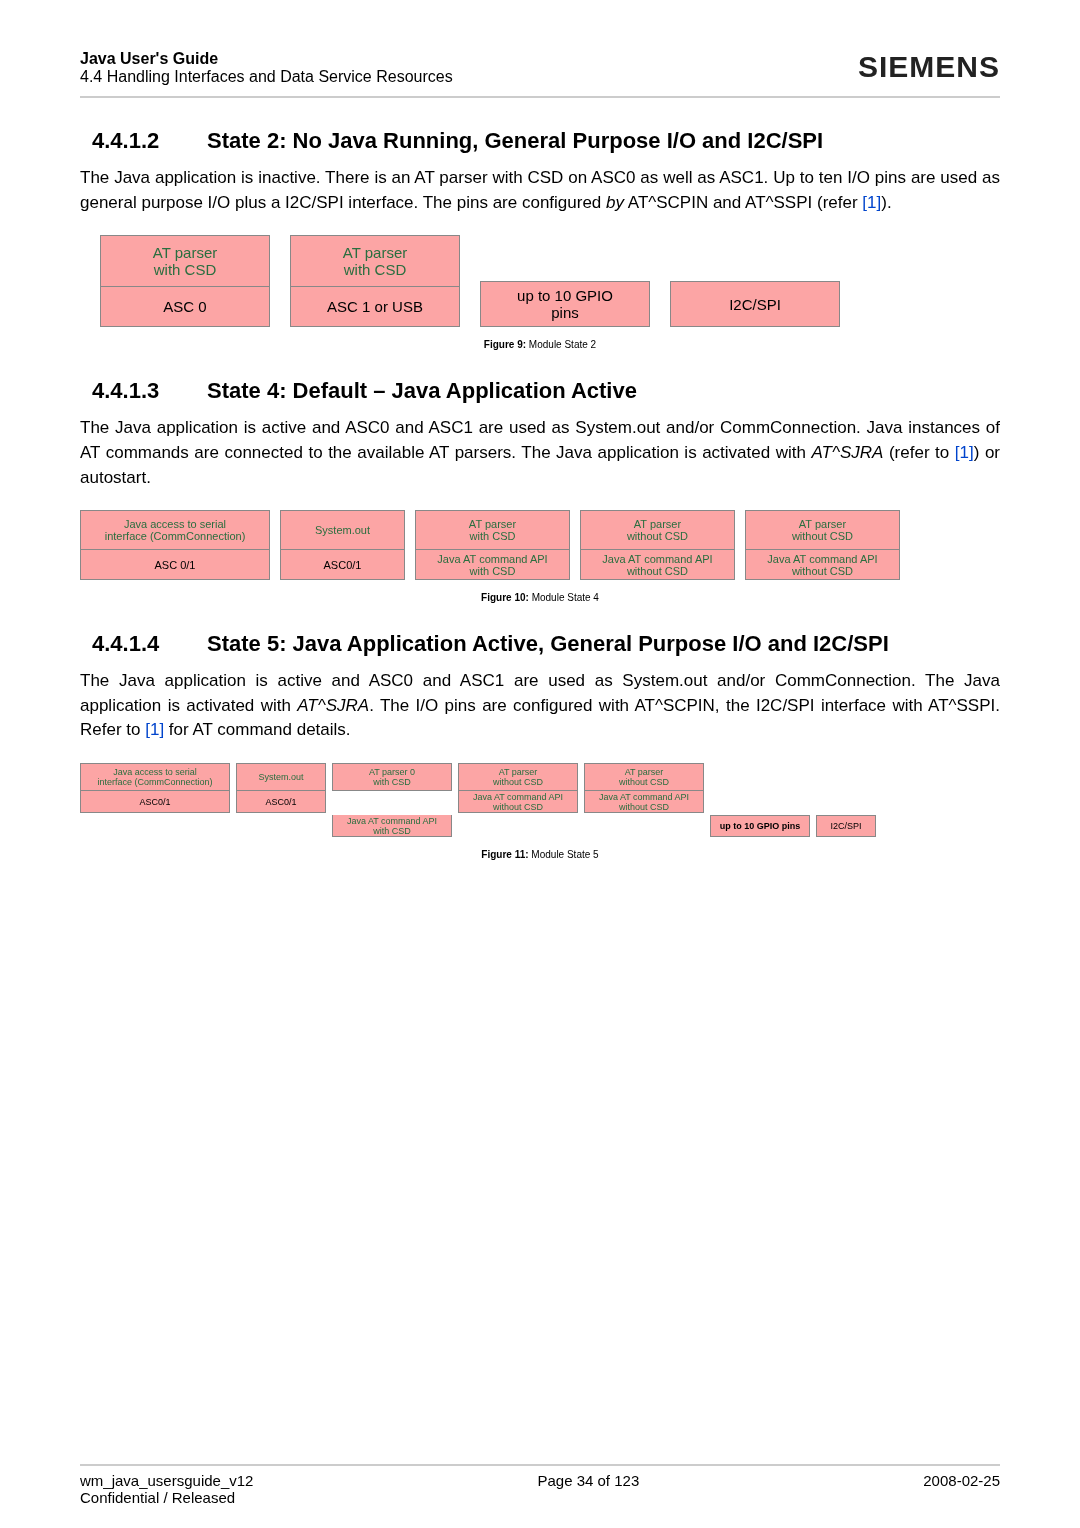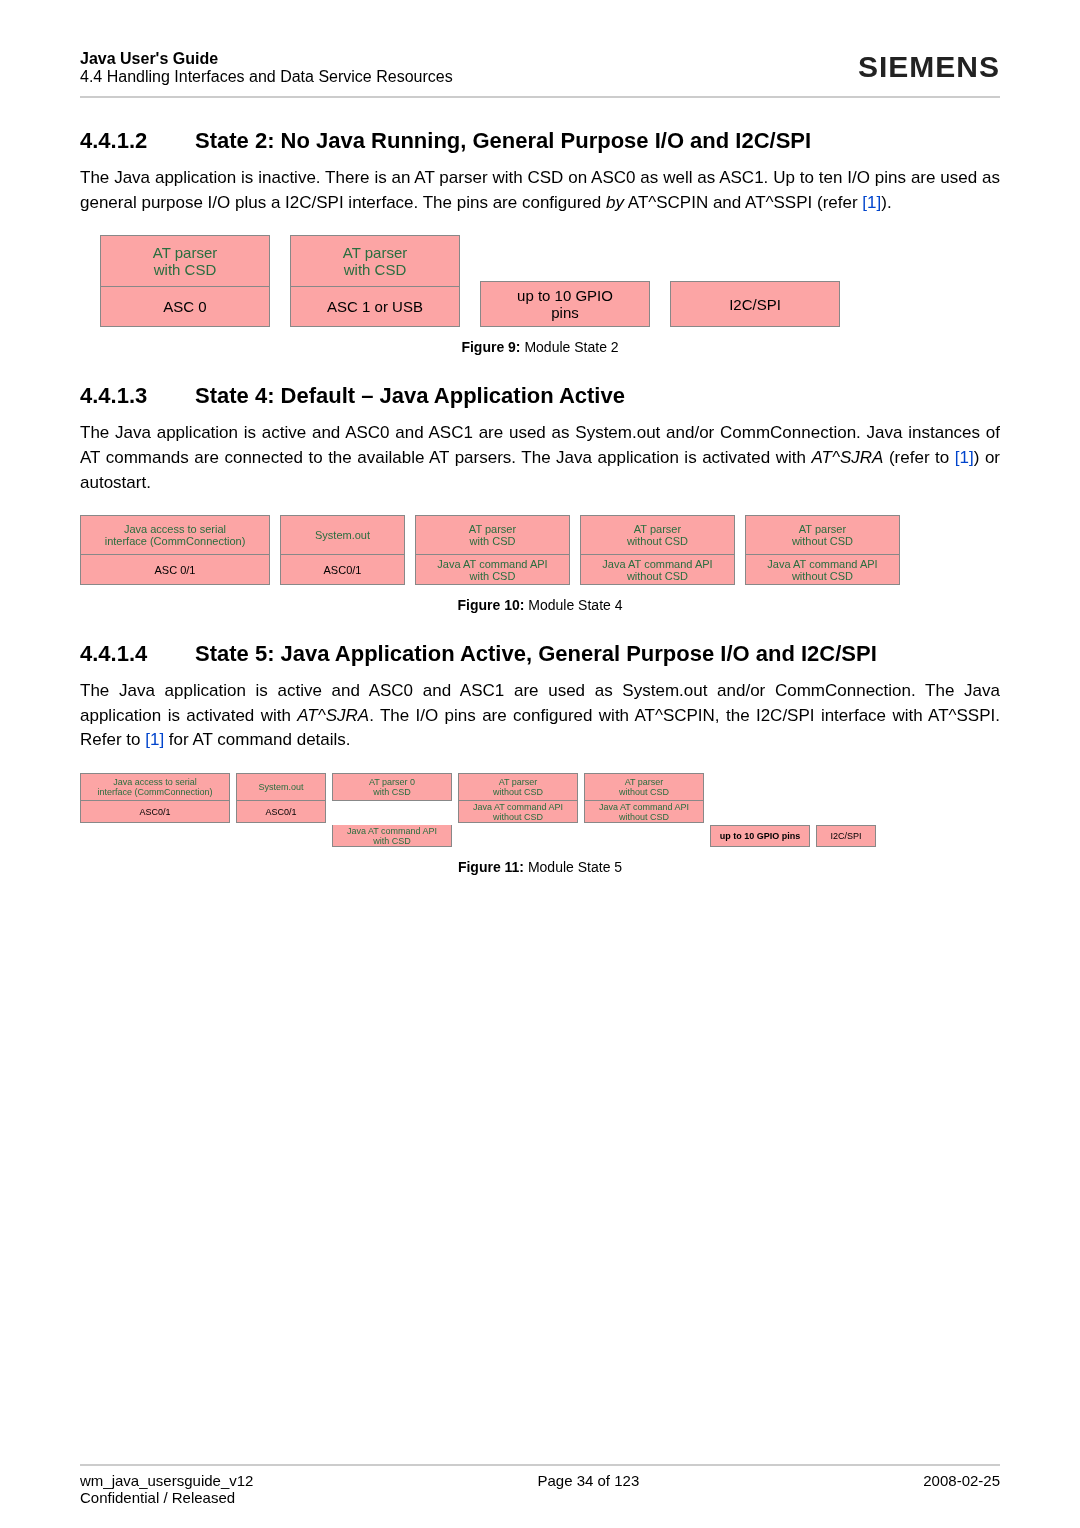--- a/index.html
+++ b/index.html
@@ -33,21 +33,21 @@
   .rule {
     border: none;
     border-top: 2px solid #ccc;
     margin: 10px 0 30px 0;
   }
   .section-heading {
     display: flex;
     align-items: flex-start;
     font-size: 22px;
     font-weight: bold;
-    margin: 20px 0 12px 0;
+    margin: 20px 0 12px 12px;
   }
   .section-heading .num { width: 115px; flex: 0 0 115px; }
   .section-heading .txt { flex: 1; }
   p.body {
     font-size: 17px;
     line-height: 1.45;
     margin: 8px 0 20px 0;
     text-align: justify;
   }
   .italic { font-style: italic; }
@@ -68,21 +68,21 @@
     align-items: center;
     justify-content: center;
     padding: 8px 6px;
     box-sizing: border-box;
   }
   .cell .green { color: #2a6e3f; }
   .cell.small { font-size: 11px; padding: 4px 4px; }
   .cell.tiny { font-size: 9px; padding: 2px 3px; }
   .caption {
     text-align: center;
-    font-size: 14px;
+    font-size: 10px;
     margin: 12px 0 28px 0;
   }
   .caption b { font-weight: bold; }
   .footer {
     position: absolute;
     bottom: 22px;
     left: 80px; right: 80px;
   }
   .footer-rule {
     border: none;

